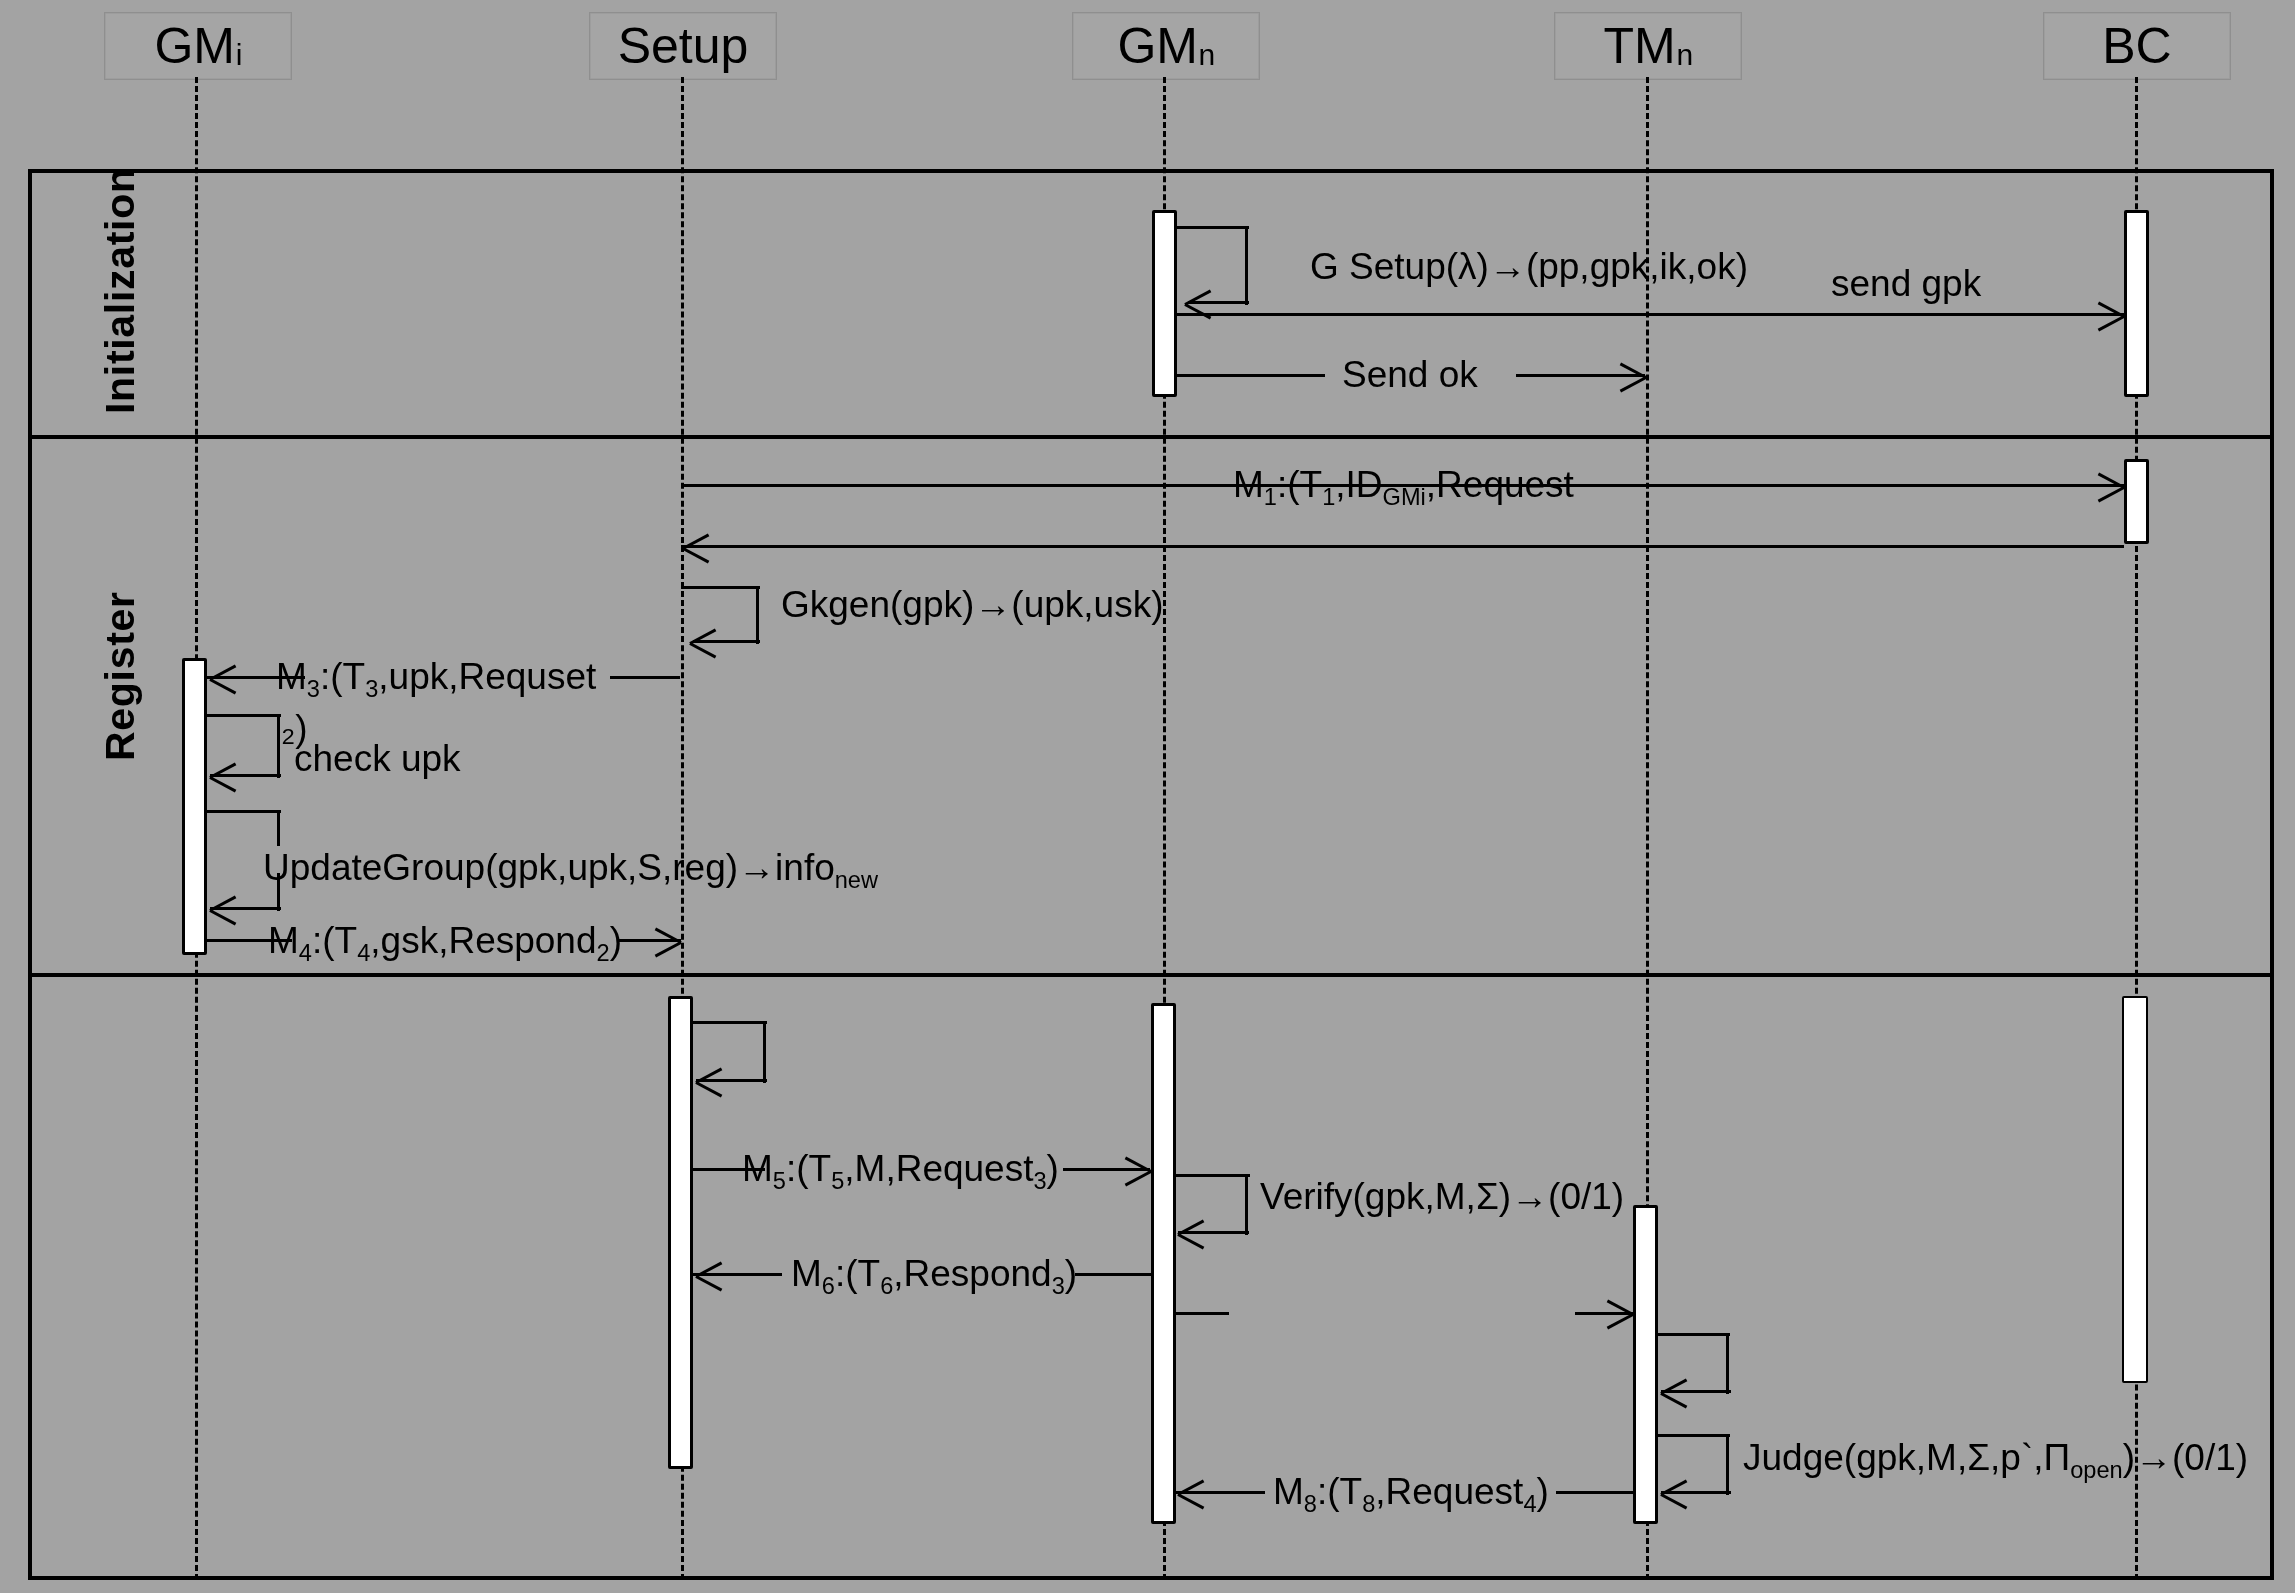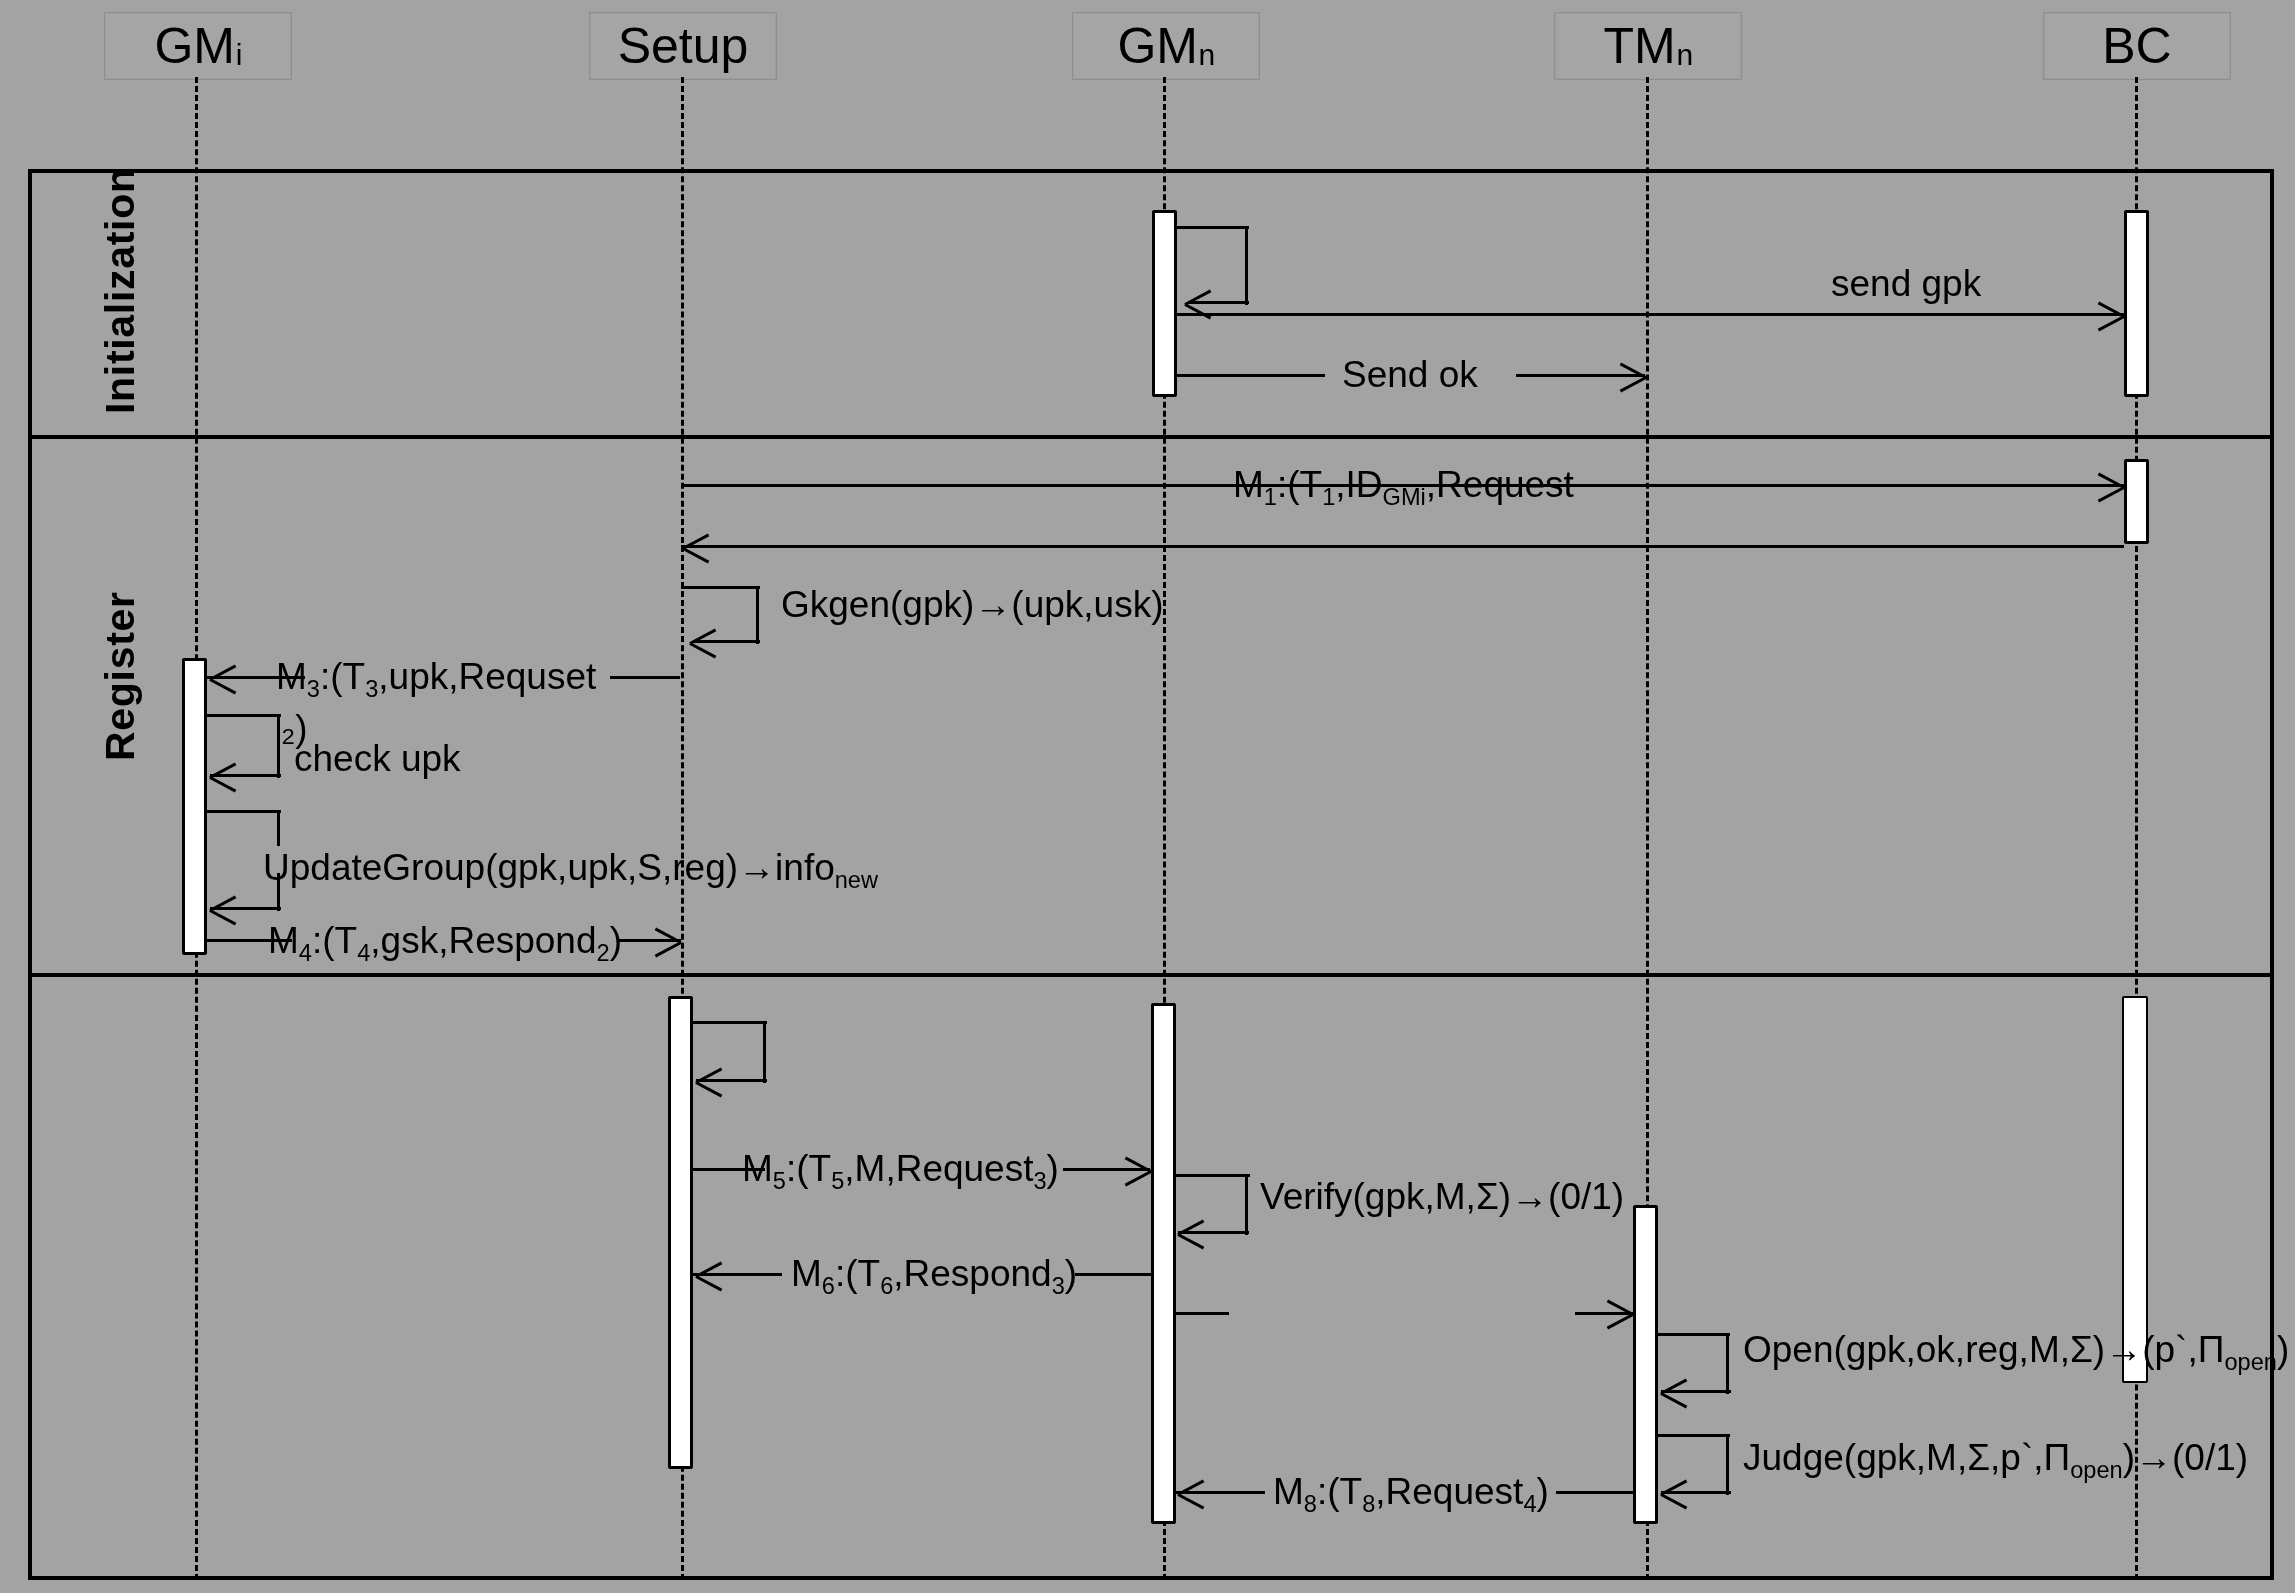--- a/index.html
+++ b/index.html
@@ -103,20 +103,21 @@
 
   <div class="act" style="left:2124px;top:210px;width:25px;height:187px;"></div>
 
   <div class="msgline" style="left:1177px;top:226px;width:72px;"></div>
   <div class="vline" style="left:1245px;top:226px;height:79px;"></div>
   <div class="msgline" style="left:1188px;top:301px;width:61px;"></div>
   <div class="ah left" style="left:1185px;top:303px;">
       <span class="a"></span>
       <span class="b"></span>
     </div>
+  <div class="lbl" style="left:1310px;top:248px;">G Setup(λ)→(pp,gpk,ik,ok)</div>
 
   <div class="msgline" style="left:1177px;top:313px;width:947px;"></div>
   <div class="ah right" style="left:2124px;top:315px;">
       <span class="a"></span>
       <span class="b"></span>
     </div>
   <div class="lbl" style="left:1831px;top:265px;">send gpk</div>
 
   <div class="msgline" style="left:1177px;top:374px;width:148px;"></div>
   <div class="msgline" style="left:1516px;top:374px;width:129px;"></div>
@@ -247,23 +248,20 @@
       <span class="b"></span>
     </div>
 
   <div class="msgline" style="left:1658px;top:1333px;width:72px;"></div>
   <div class="vline" style="left:1726px;top:1333px;height:61px;"></div>
   <div class="msgline" style="left:1661px;top:1390px;width:70px;"></div>
   <div class="ah left" style="left:1661px;top:1392px;">
       <span class="a"></span>
       <span class="b"></span>
     </div>
-  <div class="lbl" style="left:1743px;top:1331px;">
-    Open(gpk,ok,reg,M,Σ)→(p`,Π<sub>open</sub>)
-  </div>
 
   <div class="msgline" style="left:1658px;top:1434px;width:72px;"></div>
   <div class="vline" style="left:1726px;top:1434px;height:61px;"></div>
   <div class="msgline" style="left:1661px;top:1491px;width:70px;"></div>
   <div class="ah left" style="left:1661px;top:1493px;">
       <span class="a"></span>
       <span class="b"></span>
     </div>
   <div class="lbl" style="left:1743px;top:1439px;">
     Judge(gpk,M,Σ,p`,Π<sub>open</sub>)→(0/1)

